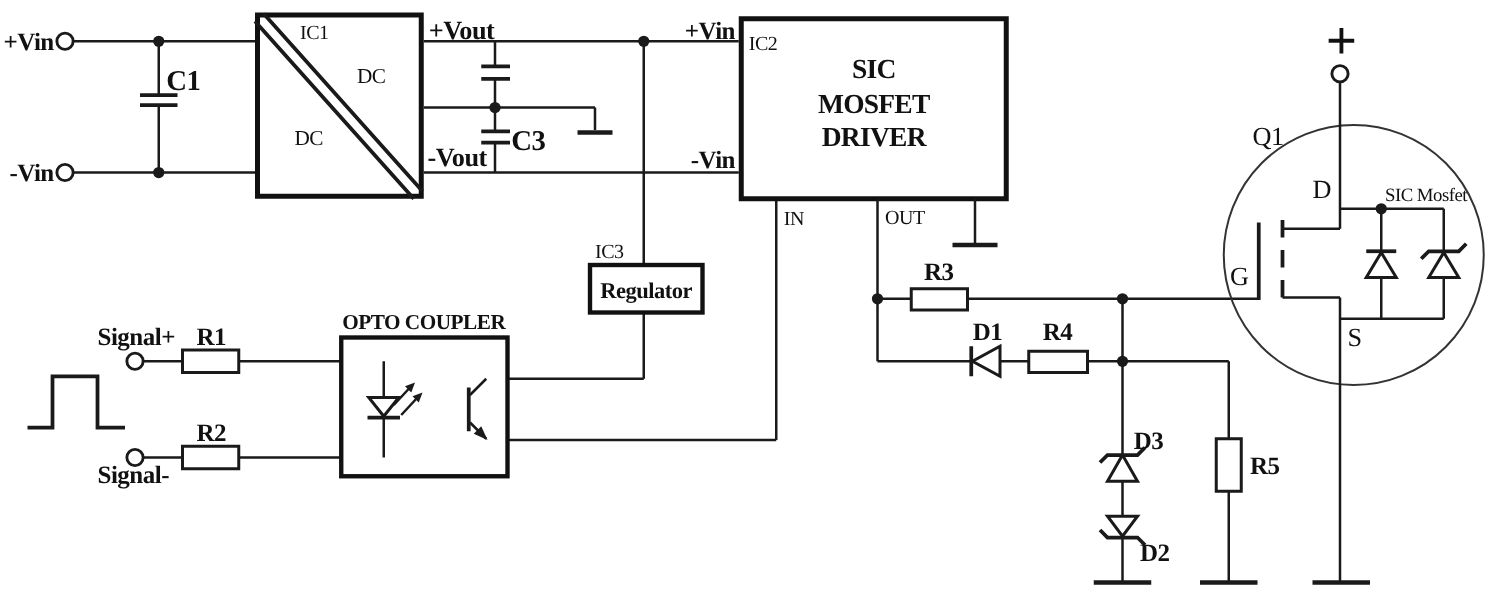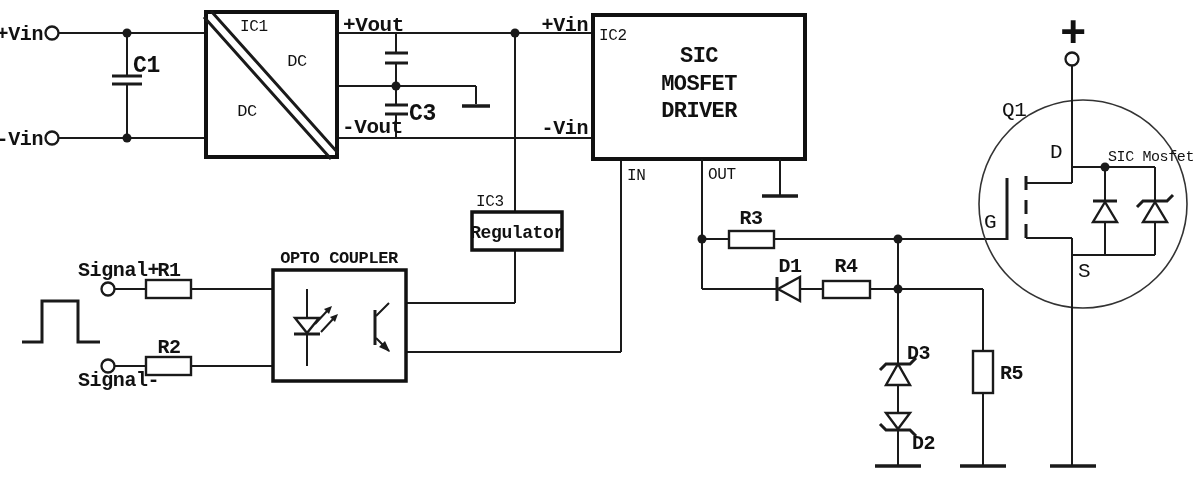--- a/index.html
+++ b/index.html
@@ -1,17 +1,17 @@
 <!DOCTYPE html>
 <html><head>
 <meta charset="utf-8">
 <style>
   html,body{margin:0;padding:0;background:#fff;}
   #stage{width:1200px;height:478px;background:#ffffff;position:relative;overflow:hidden;
-         font-family:Liberation Mono, monospace;text-align:center;}
+         font-family:Liberation Serif, serif;text-align:center;}
   svg{display:block;}
   
   .w  {fill:none;stroke:#1a1a1a;stroke-width:2;}
   .w3 {fill:none;stroke:#1a1a1a;stroke-width:3;}
   .plate{fill:none;stroke:#1a1a1a;stroke-width:3;}
   .gnd{fill:none;stroke:#1a1a1a;stroke-width:3.5;}
   .bigbox{fill:#fff;stroke:#111;stroke-width:4;}
   .medbox{fill:#fff;stroke:#111;stroke-width:3.5;}
   .comp{fill:#fff;stroke:#1a1a1a;stroke-width:2.4;}
   .tri {fill:#fff;stroke:#1a1a1a;stroke-width:2.4;stroke-linejoin:miter;}

